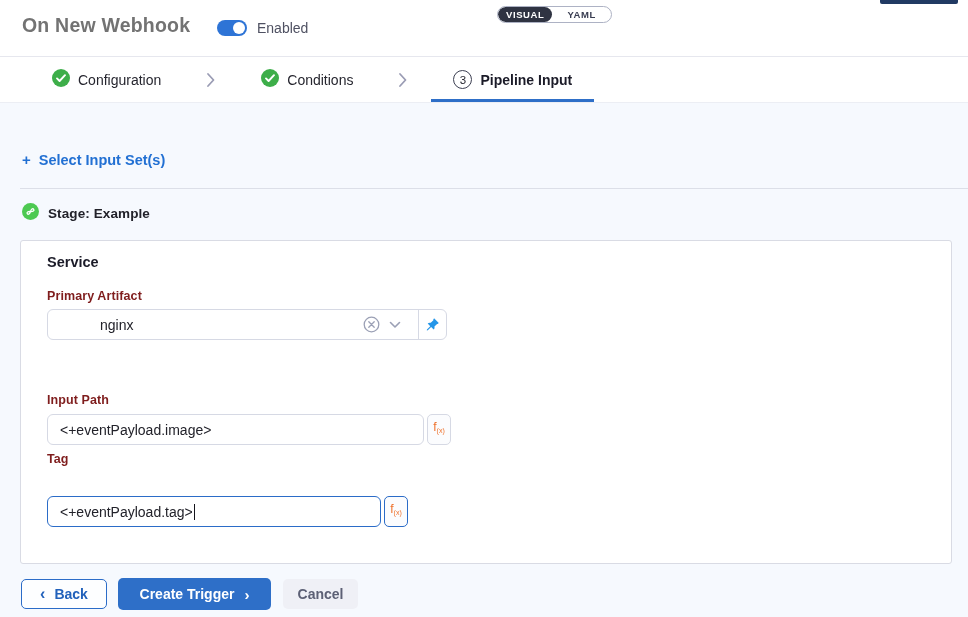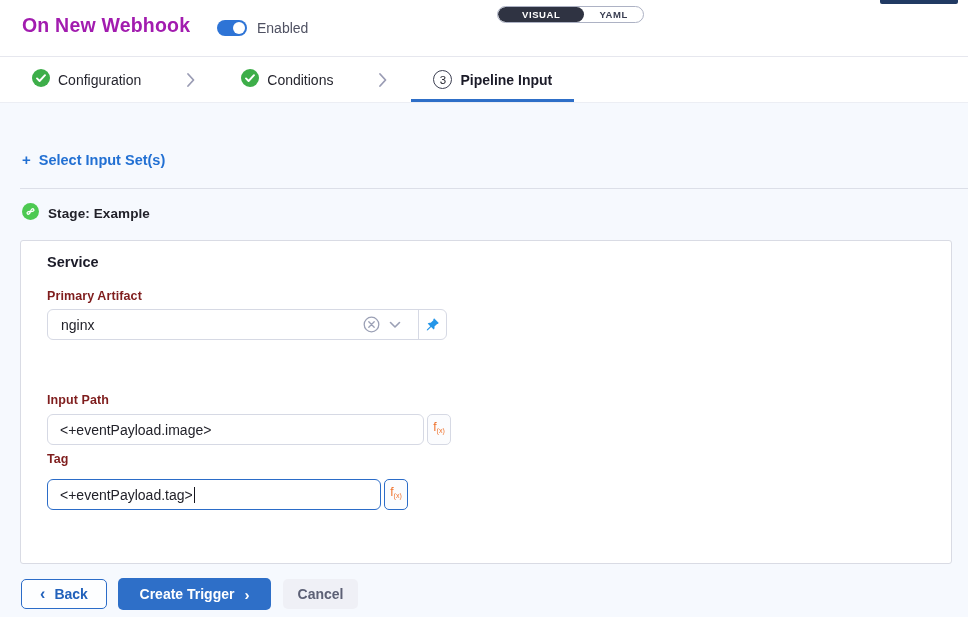--- a/index.html
+++ b/index.html
@@ -1,31 +1,31 @@
 <!DOCTYPE html>
 <html><head>
 <meta charset="utf-8">
 <style>
   * { box-sizing: border-box; margin: 0; padding: 0; }
   body { font-family: "Liberation Sans", "DejaVu Sans", sans-serif; background: #fff; }
   .page { position: relative; width: 968px; height: 617px; background: #fff; overflow: hidden; }
 
   
   .header { position: absolute; top: 0; left: 0; right: 0; height: 57px; background: #fff; border-bottom: 1px solid #e6e7ee; }
-  .page-title { position: absolute; left: 22px; top: 14px; font-size: 19.5px; font-weight: bold; color: #a21caf; letter-spacing: .2px; }
+  .page-title { position: absolute; left: 22px; top: 14px; font-size: 19.5px; font-weight: bold; color: #737373; letter-spacing: .2px; }
   .toggle { position: absolute; left: 217px; top: 20px; width: 30px; height: 16px; background: #2e74d6; border-radius: 9px; cursor: pointer; }
   .toggle-knob { position: absolute; right: 2px; top: 2px; width: 12px; height: 12px; background: #fff; border-radius: 50%; }
   .toggle-label { position: absolute; left: 257px; top: 20px; font-size: 14px; color: #4f5162; }
   .mode-switch { position: absolute; left: 497px; top: 6px; height: 17px; display: flex; align-items: stretch; border: 1px solid #adb2c4; border-radius: 10px; background: #fff; overflow: hidden; }
   .mode-opt { display: flex; align-items: center; padding: 0 15px; font-size: 9.5px; font-weight: bold; letter-spacing: .6px; color: #383c50; cursor: pointer; }
-  .mode-opt.selected { background: #2f3342; color: #fff; border-radius: 10px; padding: 0 24px; }
+  .mode-opt.selected { background: #2f3342; color: #fff; border-radius: 10px; padding: 0 8px; }
   .cutoff-button { position: absolute; left: 880px; top: 0; width: 78px; height: 4px; background: #213a63; border-radius: 0 0 2px 2px; }
 
   
-  .tabbar { position: absolute; top: 57px; left: 0; right: 0; height: 46px; background: #fff; display: flex; align-items: center; padding-left: 32px; border-bottom: 1px solid #eceef4; }
+  .tabbar { position: absolute; top: 57px; left: 0; right: 0; height: 46px; background: #fff; display: flex; align-items: center; padding-left: 52px; border-bottom: 1px solid #eceef4; }
   .step { display: flex; align-items: center; height: 100%; cursor: pointer; }
   .step-label { margin-left: 8px; font-size: 14px; color: #26262f; }
   .step.active { position: relative; margin-left: -22px; padding: 0 22px; }
   .step.active .step-label { font-weight: bold; color: #1b1b28; }
   .step.active::after { content: ""; position: absolute; left: 0; right: 0; bottom: 0; height: 3px; background: #2e6fc8; }
   .sep { margin: 0 45px; display: flex; align-items: center; }
   .num-circle { width: 19px; height: 19px; border: 1.5px solid #3c3f52; border-radius: 50%; display: flex; align-items: center; justify-content: center; font-size: 11.5px; color: #26262f; }
 
   
   .content { position: absolute; top: 103px; left: 0; right: 0; bottom: 0; background: #f6f9fe; }
@@ -38,28 +38,28 @@
   
   .card { position: absolute; left: 20px; top: 137px; width: 932px; height: 324px; background: #fff; border: 1px solid #d9dbe4; border-radius: 3px; }
   .card-title { position: absolute; left: 26px; top: 13px; font-size: 14.5px; font-weight: bold; color: #1b1b28; }
   .field-label { position: absolute; left: 26px; font-size: 12.5px; font-weight: bold; color: #7f1d1d; letter-spacing: .1px; }
   .lbl-primary { top: 48px; }
   .lbl-image { top: 152px; }
   .lbl-tag { top: 211px; }
 
   .select-group { position: absolute; left: 26px; top: 68px; width: 400px; height: 31px; display: flex; background: #fff; border: 1px solid #d6d9e4; border-radius: 6px; }
   .select-main { flex: 1; display: flex; align-items: center; padding: 0 8px 0 13px; }
-  .select-input { flex: 1; border: none; outline: none; font-family: inherit; font-size: 14px; color: #22222a; background: transparent; min-width: 0; }
+  .select-input { flex: 1; border: none; outline: none; font-family: inherit; font-size: 14px; color: #22222a; background: transparent; min-width: 0; margin-left: 39px; }
   .select-icons { display: flex; align-items: center; gap: 9px; padding-right: 9px; }
   .icon-btn { display: flex; align-items: center; cursor: pointer; }
   .pin-section { width: 28px; border-left: 1px solid #d6d9e4; display: flex; align-items: center; justify-content: center; cursor: pointer; border-radius: 0 6px 6px 0; }
 
   .input-row { position: absolute; display: flex; align-items: stretch; }
   .row-image { left: 26px; top: 173px; border-radius: 13px; }
-  .row-tag { left: 26px; top: 238px; }
+  .row-tag { left: 26px; top: 255px; }
   .text-input { height: 31px; border: 1px solid #d6d9e4; border-radius: 6px; background: #fff; font-family: inherit; font-size: 14px; color: #22222a; padding: 0 12px; outline: none; }
   .input-image { width: 377px; }
   .text-box { height: 31px; border-radius: 6px; background: #fff; display: flex; align-items: center; padding: 0 12px; font-size: 14px; color: #22222a; }
   .input-tag { width: 334px; border: 1.6px solid #2b6cc8; }
   .caret { display: inline-block; width: 1.3px; height: 16px; background: #15151c; margin-left: 1px; }
   .fx-chip { width: 24px; height: 31px; margin-left: 3px; border: 1px solid #d6d9e4; border-radius: 5px; background: #fbfcfe; display: flex; align-items: flex-start; justify-content: center; padding-top: 6px; cursor: pointer; color: #ee712b; }
   .fx-chip.focused { border: 1.4px solid #2b6cc8; }
   .fx-f { font-size: 12px; line-height: 12px; }
   .fx-sub { font-size: 7px; line-height: 7px; margin-top: 6px; }
 

